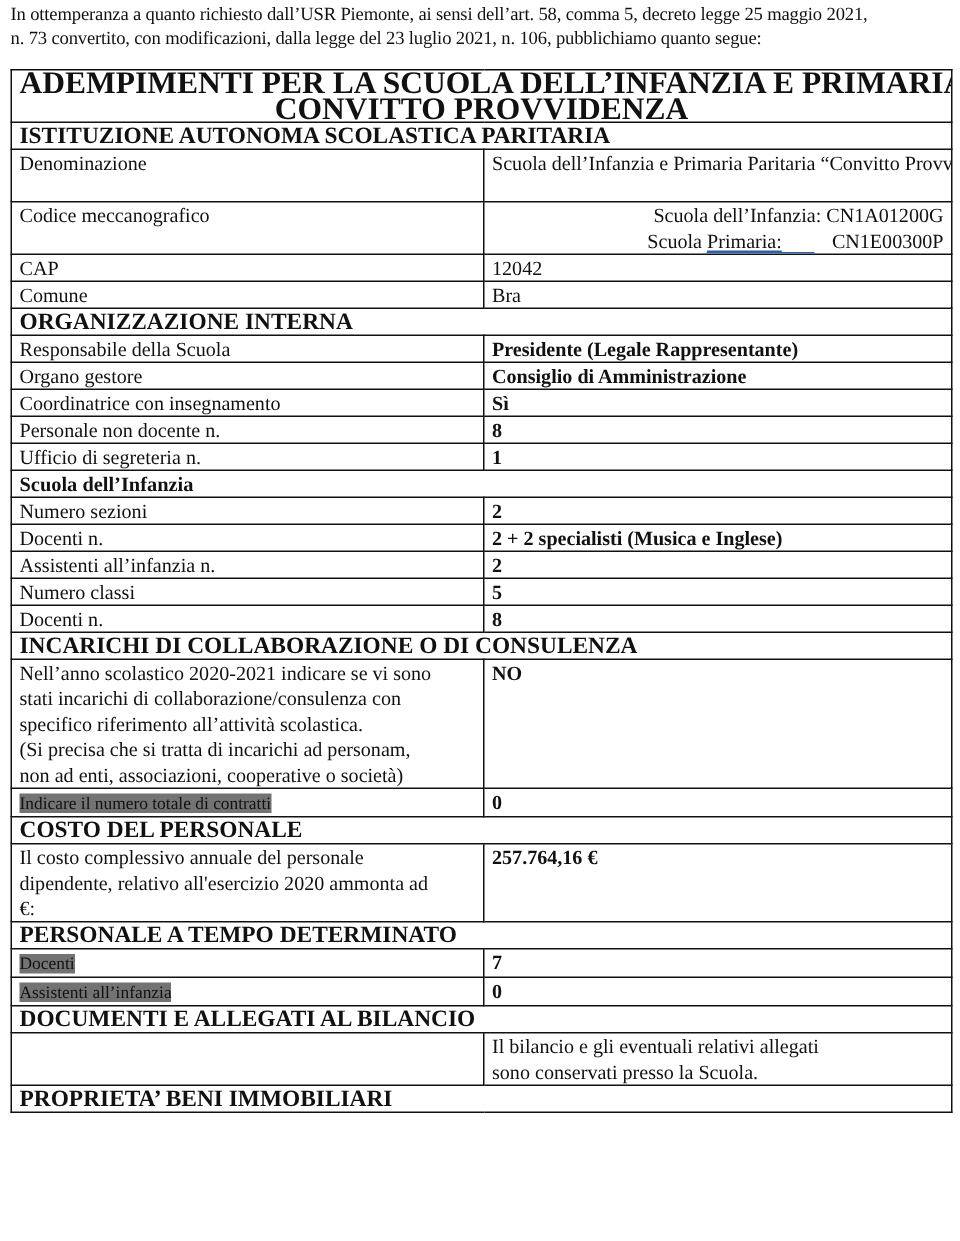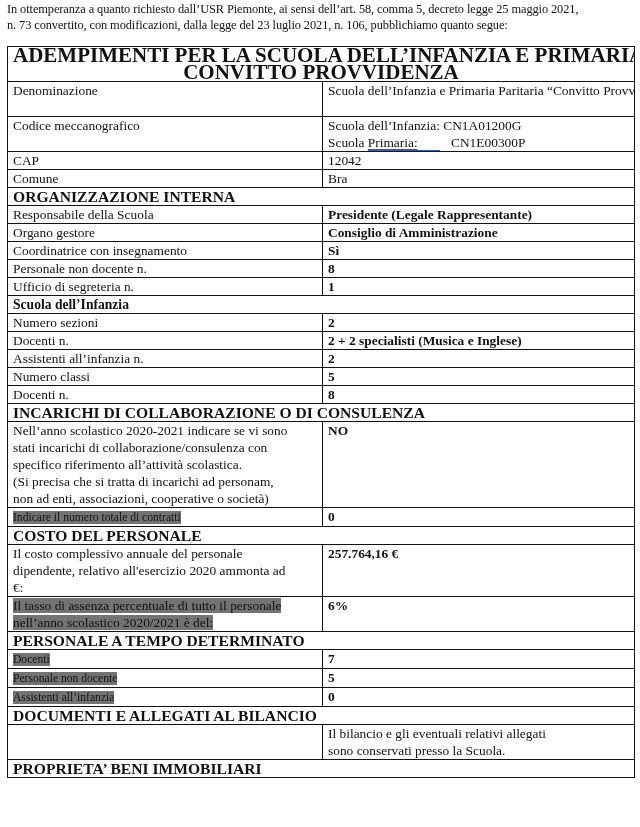--- a/index.html
+++ b/index.html
@@ -60,26 +60,29 @@
 
   <tbody>
       <tr>
     <td colspan="2" class="title">
       <div>ADEMPIMENTI PER LA SCUOLA DELL’INFANZIA E PRIMARIA</div>
       <div>CONVITTO PROVVIDENZA</div>
     </td>
   </tr>
 
   <tr>
+    <td colspan="2" class="section">ISTITUZIONE AUTONOMA SCOLASTICA PARITARIA</td>
+  </tr>
+  <tr>
     <td>Denominazione</td>
     <td class="multi" style="height:34px;">Scuola dell’Infanzia e Primaria Paritaria “Convitto Provvidenza”</td>
   </tr>
   <tr>
     <td>Codice meccanografico</td>
-    <td style="height:34px;">
+    <td style="height:34px;text-align:right;">
       <div>Scuola dell’Infanzia: CN1A01200G</div>
       <div>
         <span>Scuola</span>
         <span class="uline">Primaria:</span><span class="tabgap"></span>
         <span>CN1E00300P</span>
       </div>
     </td>
   </tr>
   <tr>
     <td>CAP</td>
@@ -161,38 +164,27 @@
     <td colspan="2" class="section">COSTO DEL PERSONALE</td>
   </tr>
   <tr>
     <td style="height:51px;">
       <div>Il costo complessivo annuale del personale</div>
       <div>dipendente, relativo all'esercizio 2020 ammonta ad</div>
       <div>€:</div>
     </td>
     <td class="center vmid">257.764,16 €</td>
   </tr>
-  <tr>
-    <td style="height:34px;">
-      <div><span class="shade">Il tasso di assenza percentuale di tutto il personale</span></div>
-      <div><span class="shade">nell’anno scolastico 2020/2021 è del:</span></div>
-    </td>
-    <td class="center">6%</td>
-  </tr>
 
   <tr>
     <td colspan="2" class="section">PERSONALE A TEMPO DETERMINATO</td>
   </tr>
   <tr>
     <td><span class="small shade">Docenti</span></td>
     <td class="center">7</td>
-  </tr>
-  <tr>
-    <td><span class="small shade">Personale non docente</span></td>
-    <td class="center">5</td>
   </tr>
   <tr>
     <td><span class="small shade">Assistenti all’infanzia</span></td>
     <td class="center">0</td>
   </tr>
 
   <tr>
     <td colspan="2" class="section">DOCUMENTI E ALLEGATI AL BILANCIO</td>
   </tr>
   <tr>

